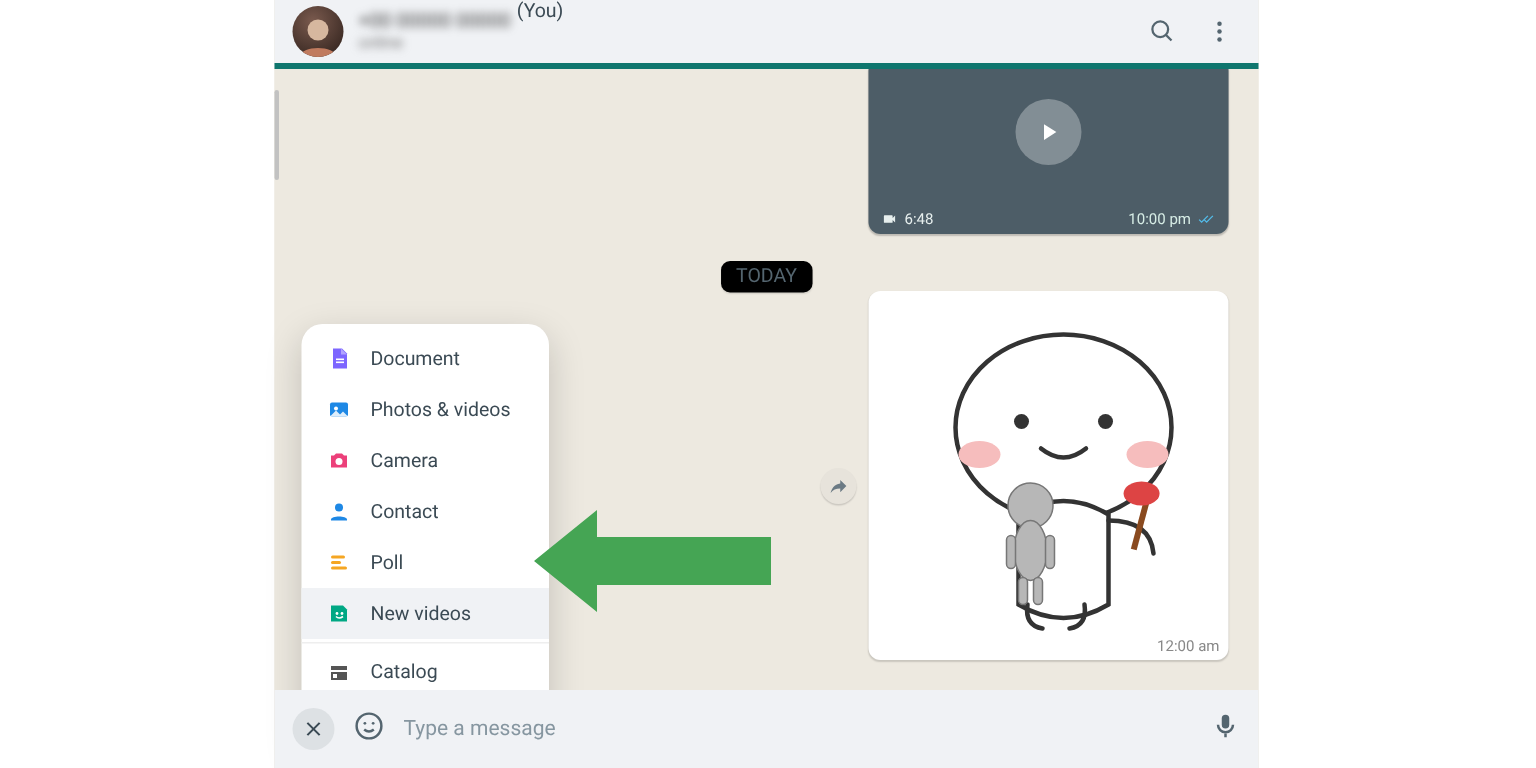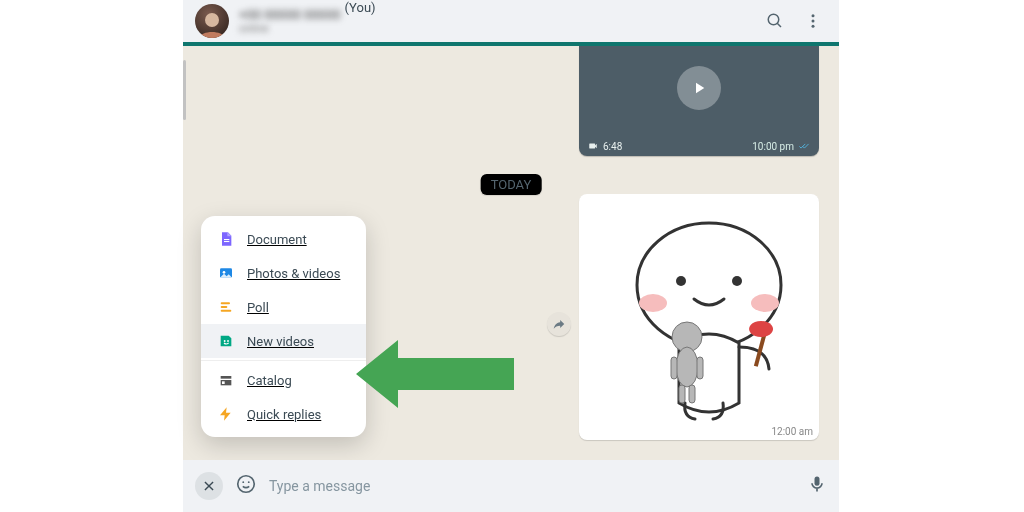--- a/index.html
+++ b/index.html
@@ -34,21 +34,21 @@
 
   .date-chip { position:absolute; left:50%; top:128px; transform:translateX(-50%); background:#000000; color:#54656f; font-size:13px; padding:3px 10px; border-radius:6px; box-shadow:0 1px 1px rgba(0,0,0,.1); }
 
   
   .sticker-msg { position:absolute; top:148px; right:20px; width:240px; height:246px; background:#fff; border-radius:8px; box-shadow:0 1px 1px rgba(0,0,0,.15); overflow:hidden; }
   .sticker-time { position:absolute; right:6px; bottom:3px; font-size:10px; color:#888;}
   .sticker-content{ position:absolute; inset:6px; display:flex; align-items:center; justify-content:center; }
   .forward-btn { position:absolute; top:266px; right:268px; width:24px; height:24px; background:#e7e3db; border-radius:50%; box-shadow:0 1px 1px rgba(0,0,0,.15); display:flex; align-items:center; justify-content:center; color:#6b7a84; cursor:pointer;}
 
   
-  .attach-menu { position:absolute; left:18px; top:170px; width:165px; background:#ffffff; border-radius:14px; box-shadow:0 8px 24px rgba(0,0,0,.18); padding:6px 0; z-index:5;text-decoration:underline;}
+  .attach-menu { position:absolute; left:18px; top:170px; width:165px; background:#ffffff; border-radius:14px; box-shadow:0 8px 24px rgba(0,0,0,.18); padding:6px 0; z-index:5;}
   .attach-item { display:flex; align-items:center; gap:12px; height:34px; padding:0 16px; font-size:13px; color:#3b4a54; cursor:pointer; }
   .attach-item.selected{ background:#f0f2f5;}
   .attach-sep{ height:1px; background:#eee; margin:2px 0;}
   .ai-icon{ width:18px; height:18px; flex:0 0 auto; display:flex; align-items:center; justify-content:center;}
 
   
   .arrow-shape{ position:absolute; left:173px; top:288px; z-index:6; }
 
   
   .compose { position:relative; z-index:3; height:52px; background:#f0f2f5; display:flex; align-items:center; padding:0 12px; gap:12px;}
@@ -183,20 +183,38 @@
             <svg width="16" height="16" viewBox="0 0 24 24" fill="#1e88e5">
               <rect x="3" y="5" width="18" height="14" rx="2"></rect>
               <circle cx="9" cy="11" r="2" fill="#fff"></circle>
               <path d="M4 18l5-5 4 4 3-3 4 4v1H4z" fill="#fff" opacity=".85"></path>
             </svg>
           </span>
         <span>Photos &amp; videos</span>
       </div>
       <div class="attach-item">
         <span class="ai-icon">
+            <svg width="16" height="16" viewBox="0 0 24 24" fill="#ec407a">
+              <path d="M4 7h3l2-2h6l2 2h3v12H4z"></path>
+              <circle cx="12" cy="13" r="3.5" fill="#fff"></circle>
+            </svg>
+          </span>
+        <span>Camera</span>
+      </div>
+      <div class="attach-item">
+        <span class="ai-icon">
+            <svg width="16" height="16" viewBox="0 0 24 24" fill="#1e88e5">
+              <circle cx="12" cy="8" r="4"></circle>
+              <path d="M4 20c0-4 16-4 16 0v1H4z"></path>
+            </svg>
+          </span>
+        <span>Contact</span>
+      </div>
+      <div class="attach-item">
+        <span class="ai-icon">
             <svg width="16" height="16" viewBox="0 0 24 24" fill="#f5a623">
               <rect x="4" y="5" width="14" height="3" rx="1.5"></rect>
               <rect x="4" y="10.5" width="10" height="3" rx="1.5"></rect>
               <rect x="4" y="16" width="16" height="3" rx="1.5"></rect>
             </svg>
           </span>
         <span>Poll</span>
       </div>
       <div class="attach-item selected">
         <span class="ai-icon">

